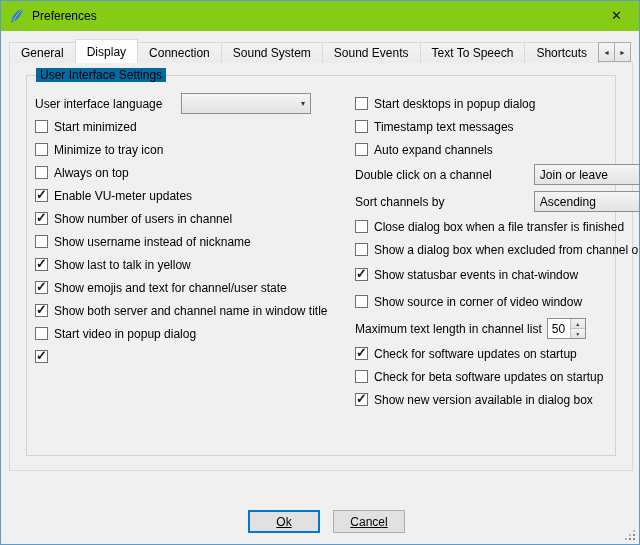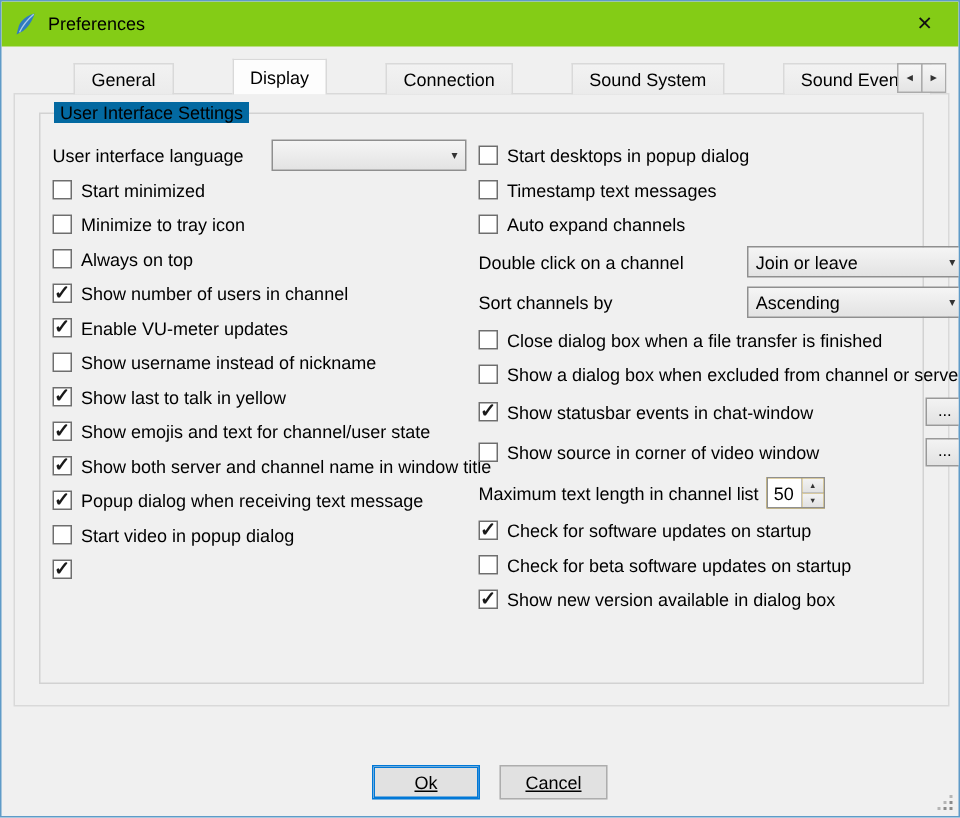--- a/index.html
+++ b/index.html
@@ -35,21 +35,20 @@
   .tabstrip {
     position:absolute; left:8px; top:38px; right:8px; height:24px;
     display:flex; align-items:flex-end; z-index:2; overflow:hidden;
   }
   .tab {
     height:21px; padding:0 11px;
     display:flex; align-items:center; white-space:nowrap;
     border:1px solid #d9d9d9; border-bottom:none;
     background: linear-gradient(#f2f2f2,#ebebeb);
     margin-right:-1px;
-    margin-left:40px;
   }
   .tab.active {
     height:25px; margin-bottom:-1px;
     background:#fdfdfd;
     position:relative; z-index:3;
   }
   .tabscroll {
     position:absolute; right:0; bottom:1px; display:flex; z-index:4;
   }
   .tsbtn {
@@ -65,21 +64,21 @@
   }
   .group {
     position:absolute; left:16px; right:16px; top:12px; bottom:14px;
     border:1px solid #d2d2d2;
     padding:16px 8px 0 8px;
   }
   .group-label {
     position:absolute; top:-8px; left:9px;
     background:#0369a1; padding:0 4px;
   }
-  .columns { display:flex; }
+  .columns { display:flex;gap:36px; }
   .col-left { width:276px; }
   .col-right { flex:1; margin-left:8px; }
   .row { display:flex; align-items:center; height:23px; }
   .row.space { justify-content:space-between; }
   .row.tall { height:27px; }
   .lbl { white-space:nowrap; }
   
   .cb {
     width:13px; height:13px; flex:none;
     border:1px solid #6e6e6e; background:#fff;
@@ -197,45 +196,41 @@
           <div class="row">
               <span class="cb"></span>
               <span class="lbl">Minimize to tray icon</span>
             </div>
           <div class="row">
               <span class="cb"></span>
               <span class="lbl">Always on top</span>
             </div>
           <div class="row">
               <span class="cb checked"></span>
+              <span class="lbl">Enable VU-meter updates</span>
+            </div>
+          <div class="row">
+              <span class="cb checked"></span>
               <span class="lbl">Show number of users in channel</span>
             </div>
           <div class="row">
-              <span class="cb checked"></span>
-              <span class="lbl">Enable VU-meter updates</span>
-            </div>
-          <div class="row">
               <span class="cb"></span>
               <span class="lbl">Show username instead of nickname</span>
             </div>
           <div class="row">
               <span class="cb checked"></span>
               <span class="lbl">Show last to talk in yellow</span>
             </div>
           <div class="row">
               <span class="cb checked"></span>
               <span class="lbl">Show emojis and text for channel/user state</span>
             </div>
           <div class="row">
               <span class="cb checked"></span>
               <span class="lbl">Show both server and channel name in window title</span>
-            </div>
-          <div class="row">
-              <span class="cb checked"></span>
-              <span class="lbl">Popup dialog when receiving text message</span>
             </div>
           <div class="row">
               <span class="cb"></span>
               <span class="lbl">Start video in popup dialog</span>
             </div>
           <div class="row">
               <span class="cb checked"></span>
             </div>
         </div>
 

